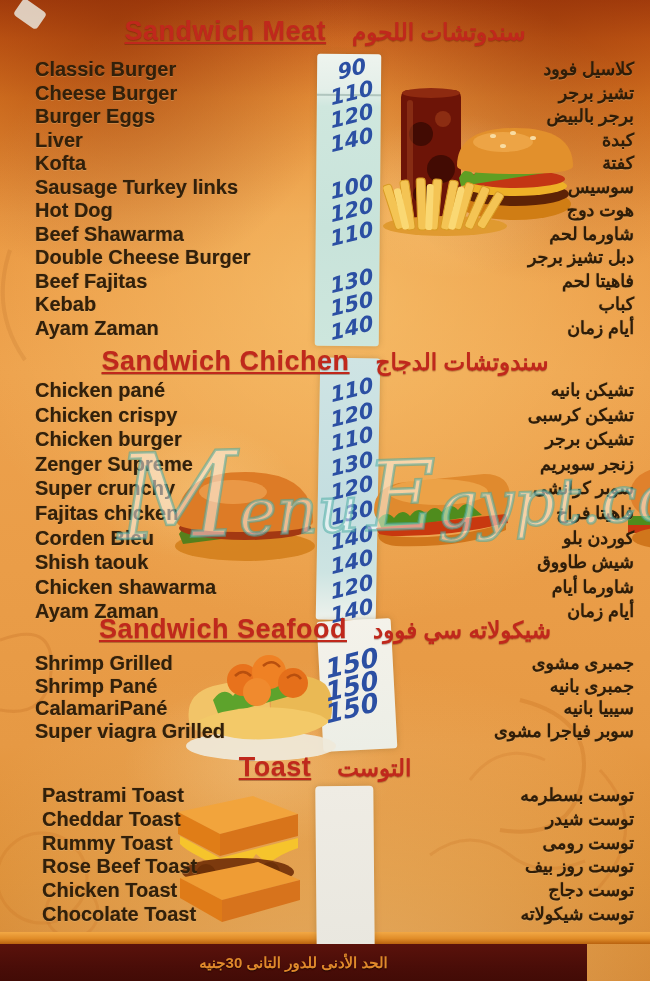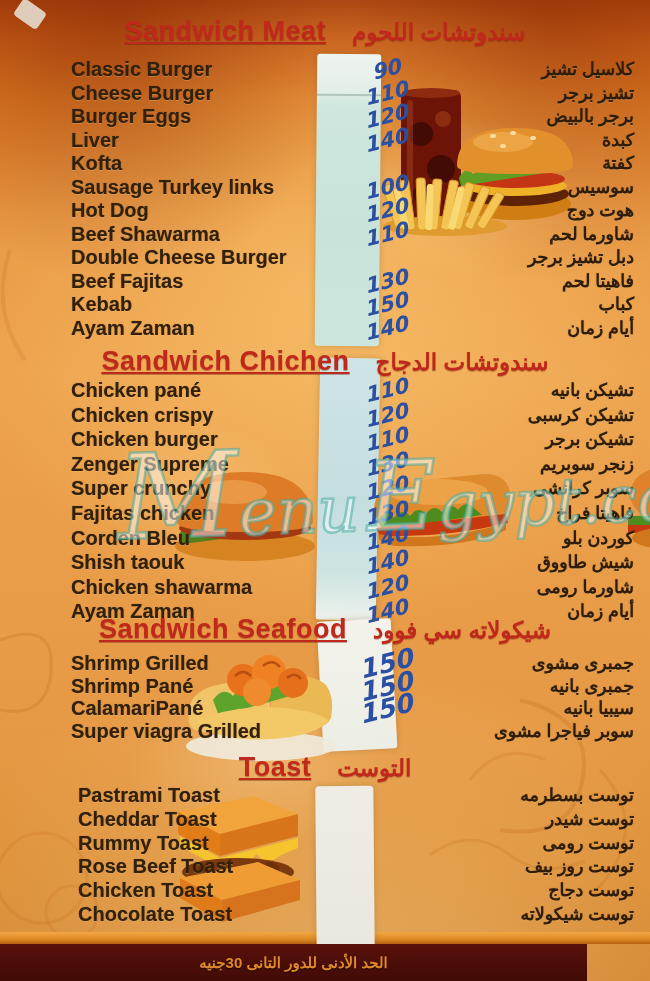--- a/index.html
+++ b/index.html
@@ -37,21 +37,21 @@
   .tape-meat::after{content:"";position:absolute;left:0;right:0;top:40px;height:2px;
     background:rgba(140,165,158,.55);}
   .tape-chicken{left:318px;top:358px;width:60px;height:262px;transform:rotate(1deg);
     background:linear-gradient(180deg,#cfe4e4 0%,#c4dee0 55%,#cde4e2 82%,#eef2ec 100%);}
   .tape-seafood{left:320px;top:620px;width:74px;height:130px;transform:rotate(-3deg);
     background:linear-gradient(180deg,#f4f2ea 0%,#eceee6 100%);}
   .tape-toast{left:316px;top:786px;width:58px;height:166px;transform:rotate(-.5deg);
     border-radius:4px;background:linear-gradient(180deg,#efece4 0%,#e9e7df 100%);}
 
   
-  .rows{position:absolute;left:28px;right:10px;z-index:10;margin-left:36px;}
+  .rows{position:absolute;left:28px;right:10px;z-index:10;}
   .row{display:grid;grid-template-columns:290px 68px 1fr;align-items:center;}
   .en{color:#32200a;font-weight:bold;font-size:20px;padding-left:7px;white-space:nowrap;
     text-shadow:0 1px 0 rgba(255,220,160,.25), 0 0 1px rgba(50,25,5,.5);}
   .ar{color:#2f1d08;font-weight:bold;font-size:17.5px;direction:rtl;text-align:right;
     padding-right:6px;white-space:nowrap;
     text-shadow:0 1px 0 rgba(255,220,160,.25), 0 0 1px rgba(50,25,5,.5);}
   .price{color:#2b4fa3;font-weight:bold;font-style:italic;font-size:21px;text-align:center;
     transform:rotate(-14deg) skewX(-6deg);font-family:"DejaVu Sans",sans-serif;}
   .rows-meat .row{height:23.5px;line-height:23.5px;}
   .rows-chicken .row{height:24.6px;line-height:24.6px;}
@@ -208,21 +208,21 @@
       <circle cx="112" cy="88" r="10" fill="#6c3008"></circle>
     <path d="M22,94 L100,78 L142,96 L64,116 Z" fill="#ef9c34"></path>
     <path d="M22,94 L64,116 L64,138 L22,114 Z" fill="#df7b18"></path>
     <path d="M64,116 L142,96 L142,116 L64,138 Z" fill="#d7731c"></path>
   </svg>
 
   <div class="rows rows-meat" style="top:58px">
       <div class="row">
         <span class="en">Classic Burger</span>
         <span class="price">90</span>
-        <span class="ar">كلاسيل تشيز</span>
+        <span class="ar">كلاسيل فوود</span>
       </div>
       <div class="row">
         <span class="en">Cheese Burger</span>
         <span class="price">110</span>
         <span class="ar">تشيز برجر</span>
       </div>
       <div class="row">
         <span class="en">Burger Eggs</span>
         <span class="price">120</span>
         <span class="ar">برجر بالبيض</span>
@@ -310,21 +310,21 @@
         <span class="ar">كوردن بلو</span>
       </div>
       <div class="row">
         <span class="en">Shish taouk</span>
         <span class="price">140</span>
         <span class="ar">شيش طاووق</span>
       </div>
       <div class="row">
         <span class="en">Chicken shawarma</span>
         <span class="price">120</span>
-        <span class="ar">شاورما رومى</span>
+        <span class="ar">شاورما أيام</span>
       </div>
       <div class="row">
         <span class="en">Ayam Zaman</span>
         <span class="price">140</span>
         <span class="ar">أيام زمان</span>
       </div>
     </div>
   <div class="rows rows-seafood" style="top:652px">
       <div class="row">
         <span class="en">Shrimp Grilled</span>

